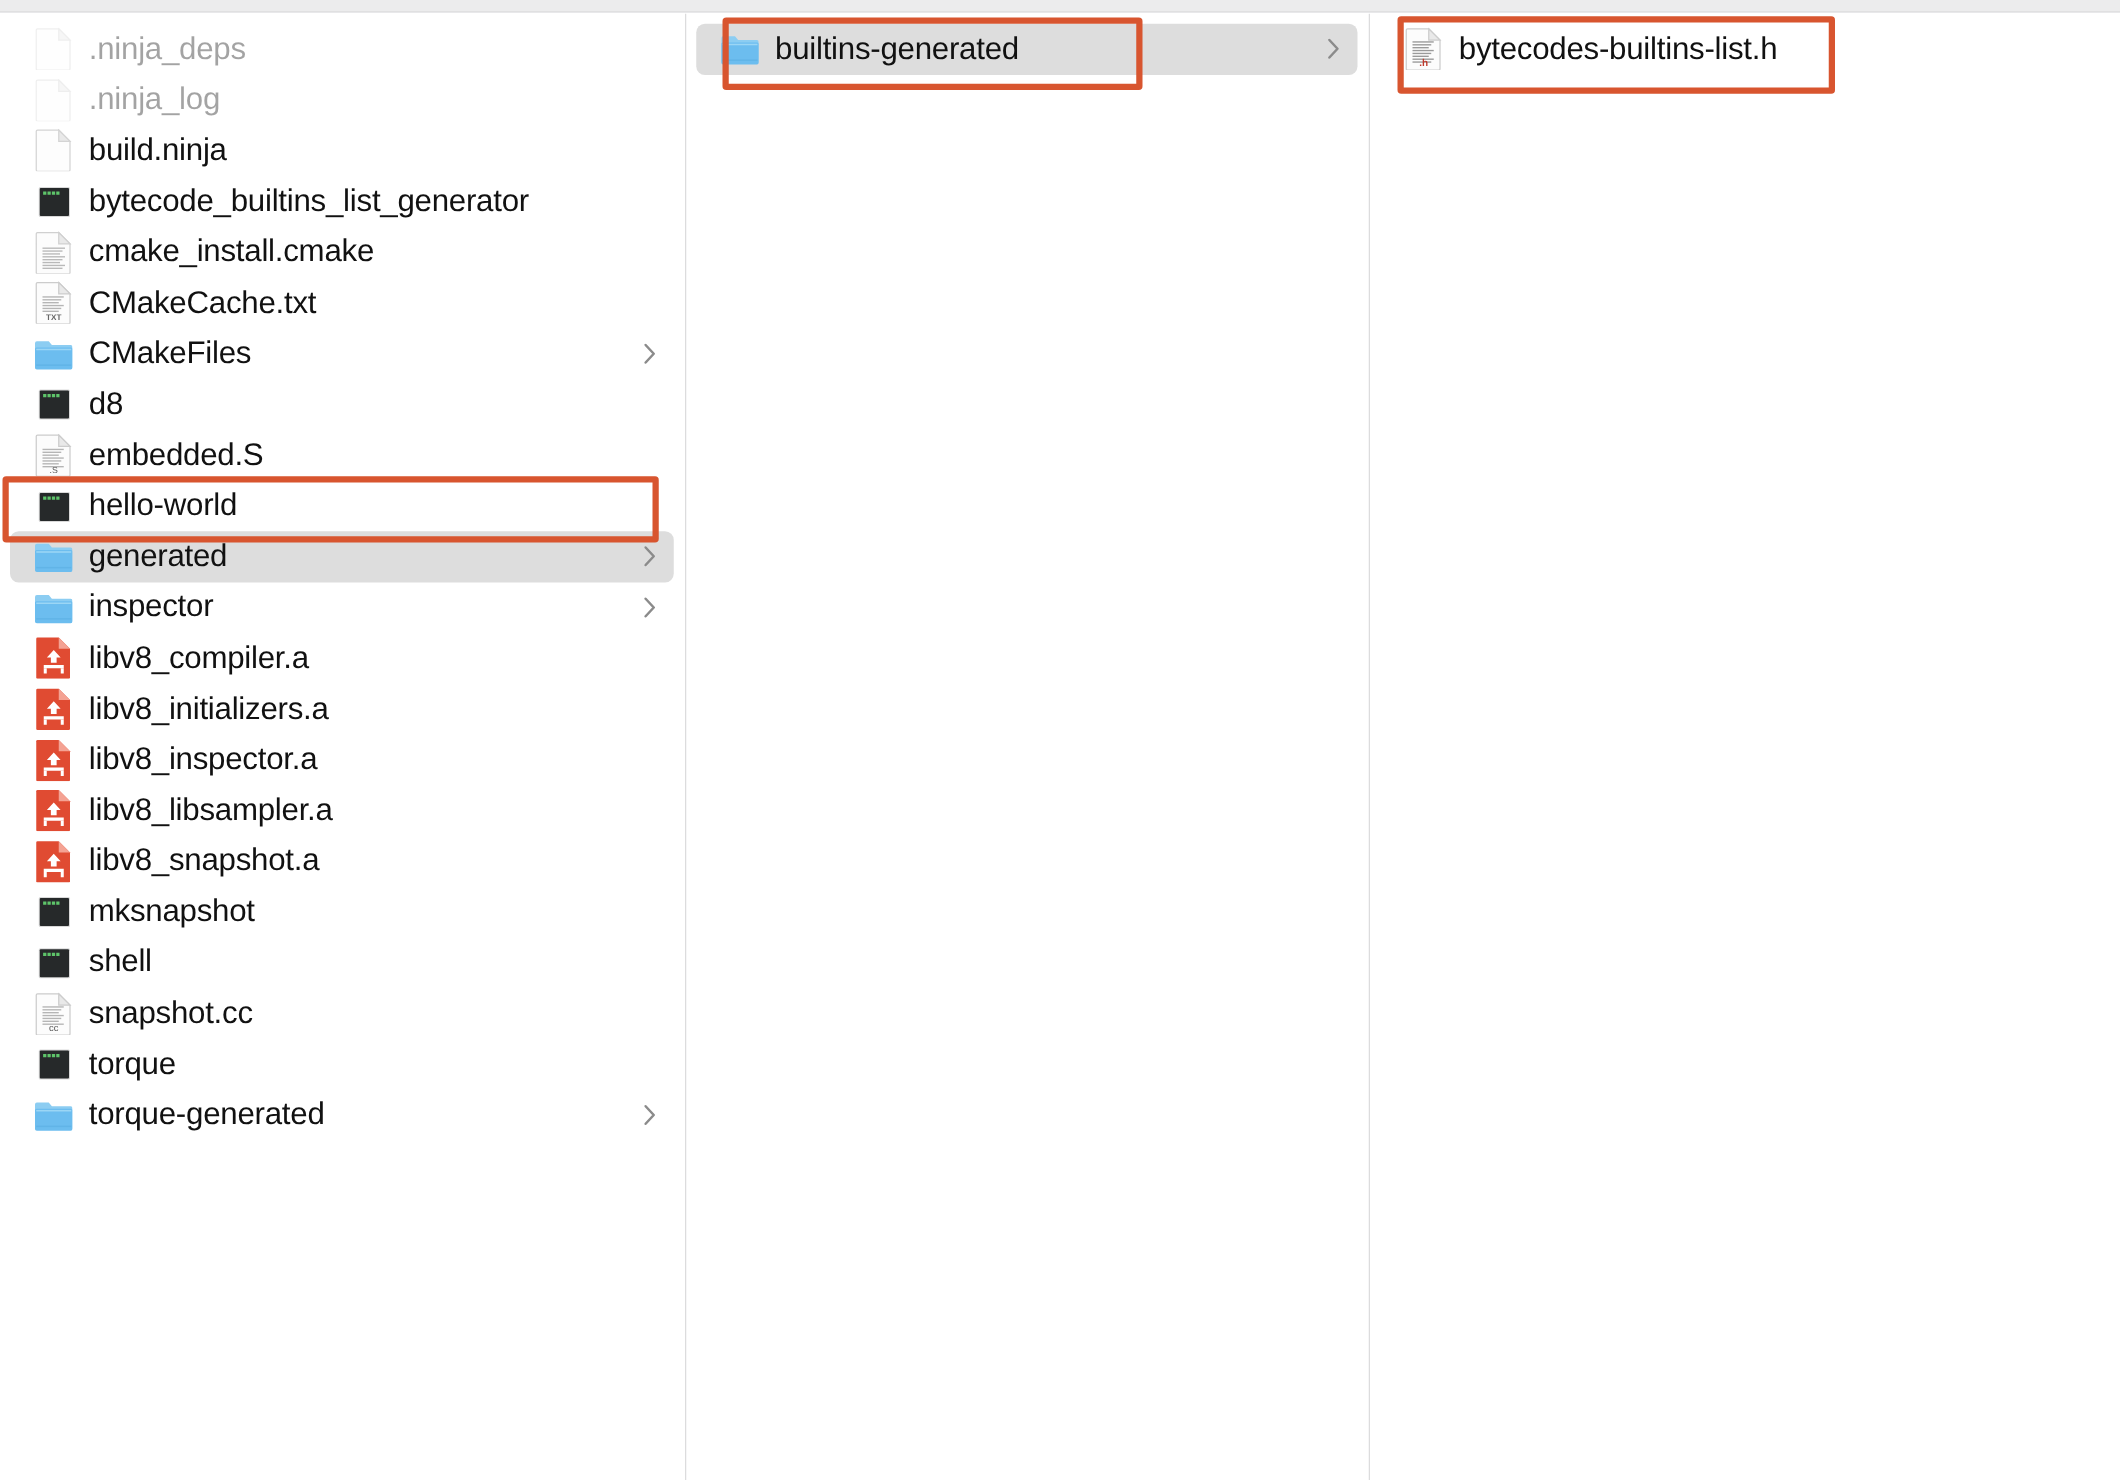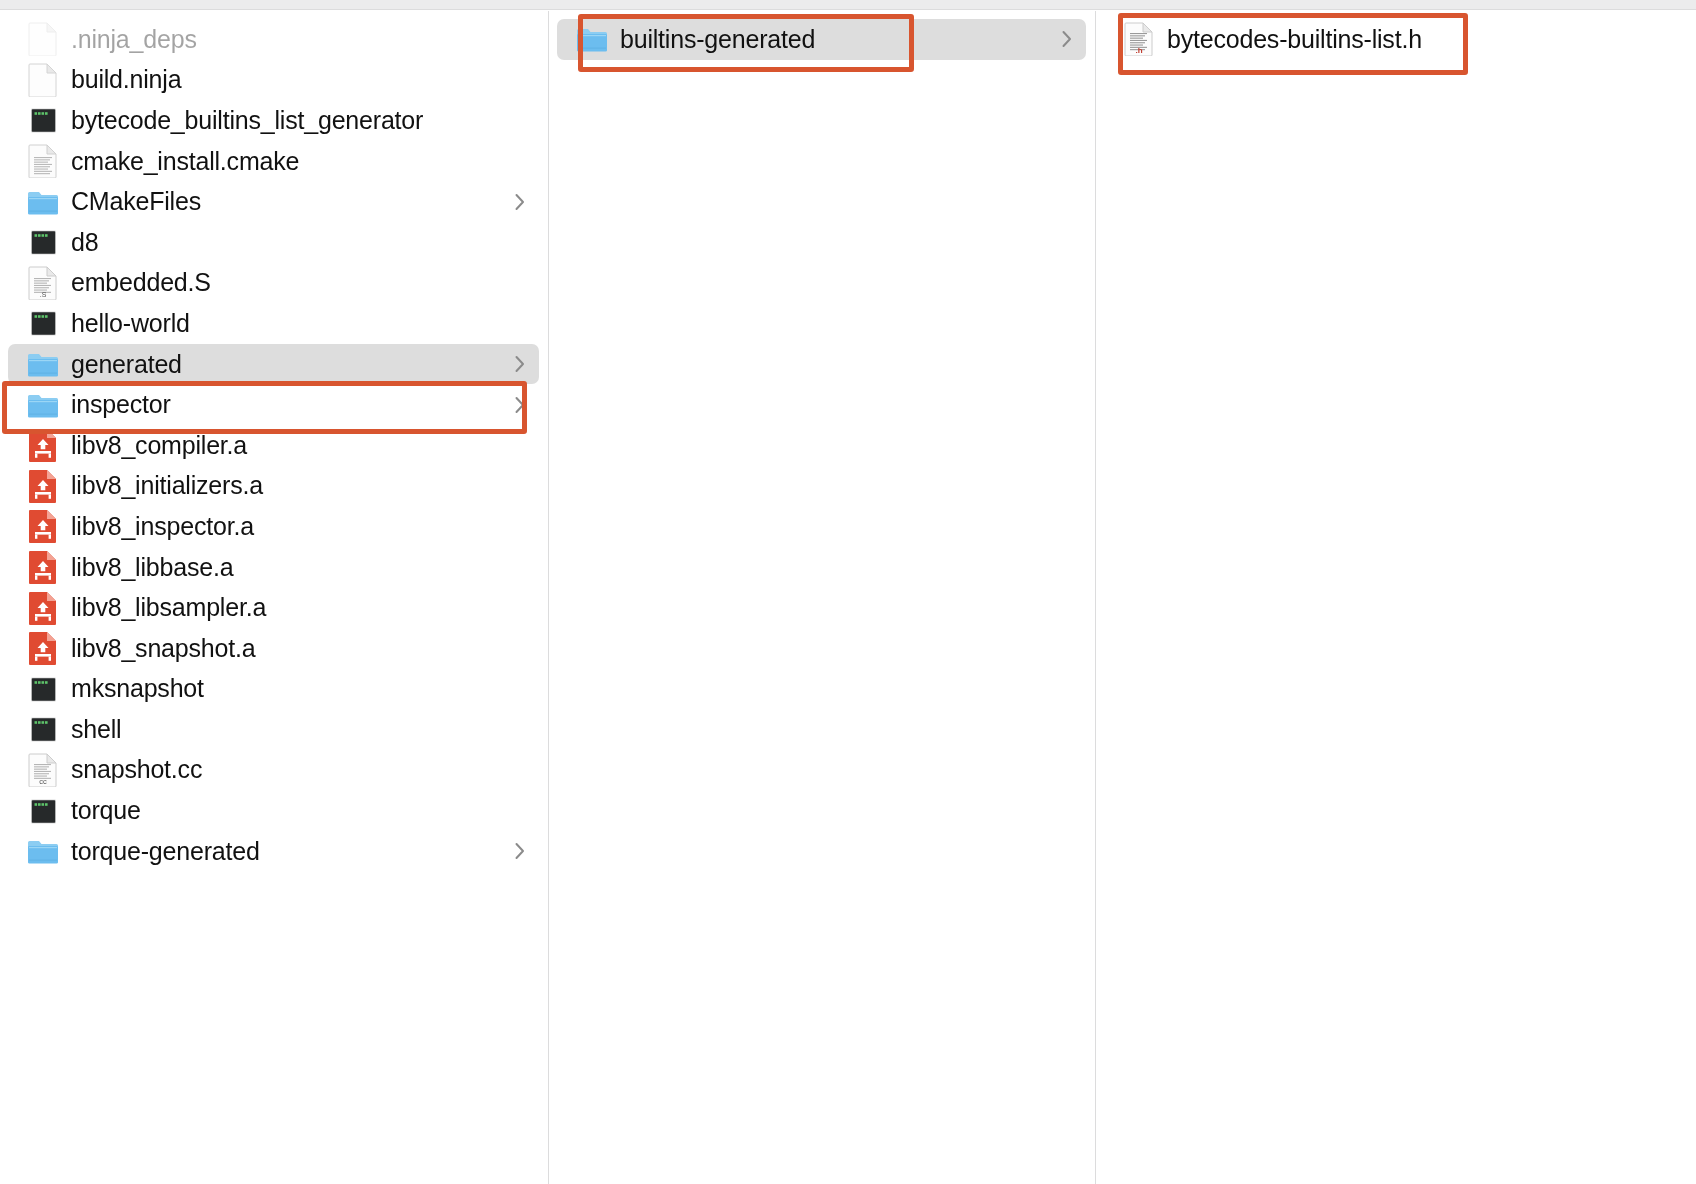--- a/index.html
+++ b/index.html
@@ -96,20 +96,29 @@
     <div class="col-inner" id="col1">
         <div class="row dim">
           <span class="ico">
             <svg width="30" height="34" viewBox="0 0 30 34">
     <path d="M2 1 h17 l9 9 v23 a1 1 0 0 1 -1 1 h-25 a1 1 0 0 1 -1 -1 v-31 a1 1 0 0 1 1 -1 z" fill="#fdfdfd" stroke="#d4d4d4" stroke-width="1"></path>
     <path d="M19 1 l9 9 h-9 z" fill="#e9e9e9" stroke="#d4d4d4" stroke-width="1"></path>
             </svg>
           </span>
           <span class="label">.ninja_deps</span>
         </div>
+        <div class="row dim">
+          <span class="ico">
+            <svg width="30" height="34" viewBox="0 0 30 34">
+    <path d="M2 1 h17 l9 9 v23 a1 1 0 0 1 -1 1 h-25 a1 1 0 0 1 -1 -1 v-31 a1 1 0 0 1 1 -1 z" fill="#fdfdfd" stroke="#d4d4d4" stroke-width="1"></path>
+    <path d="M19 1 l9 9 h-9 z" fill="#e9e9e9" stroke="#d4d4d4" stroke-width="1"></path>
+            </svg>
+          </span>
+          <span class="label">.ninja_log</span>
+        </div>
         <div class="row">
           <span class="ico">
             <svg width="30" height="34" viewBox="0 0 30 34">
     <path d="M2 1 h17 l9 9 v23 a1 1 0 0 1 -1 1 h-25 a1 1 0 0 1 -1 -1 v-31 a1 1 0 0 1 1 -1 z" fill="#fdfdfd" stroke="#d4d4d4" stroke-width="1"></path>
     <path d="M19 1 l9 9 h-9 z" fill="#e9e9e9" stroke="#d4d4d4" stroke-width="1"></path>
             </svg>
           </span>
           <span class="label">build.ninja</span>
         </div>
         <div class="row">
@@ -138,20 +147,36 @@
               <rect x="6" y="24.5" width="14" height="1.1" fill="#b9b9b9"></rect>
               <rect x="6" y="26.799999999999997" width="18" height="1.1" fill="#b9b9b9"></rect>
               <rect x="6" y="29.099999999999998" width="16" height="1.1" fill="#b9b9b9"></rect>
             </svg>
           </span>
           <span class="label">cmake_install.cmake</span>
         </div>
         <div class="row">
           <span class="ico">
             <svg width="30" height="34" viewBox="0 0 30 34">
+    <path d="M2 1 h17 l9 9 v23 a1 1 0 0 1 -1 1 h-25 a1 1 0 0 1 -1 -1 v-31 a1 1 0 0 1 1 -1 z" fill="#fcfcfc" stroke="#cccccc" stroke-width="1"></path>
+    <path d="M19 1 l9 9 h-9 z" fill="#e9e9e9" stroke="#cccccc" stroke-width="1"></path>
+              <rect x="6" y="12" width="17" height="1.1" fill="#b5b5b5"></rect>
+              <rect x="6" y="14.3" width="15" height="1.1" fill="#b5b5b5"></rect>
+              <rect x="6" y="16.6" width="13" height="1.1" fill="#b5b5b5"></rect>
+              <rect x="6" y="18.9" width="17" height="1.1" fill="#b5b5b5"></rect>
+              <rect x="6" y="21.2" width="15" height="1.1" fill="#b5b5b5"></rect>
+              <rect x="6" y="23.5" width="13" height="1.1" fill="#b5b5b5"></rect>
+              <text x="15" y="31" font-family="Liberation Sans, sans-serif" font-size="6.5" fill="#666666" text-anchor="middle" font-weight="bold">TXT</text>
+            </svg>
+          </span>
+          <span class="label">CMakeCache.txt</span>
+        </div>
+        <div class="row">
+          <span class="ico">
+            <svg width="30" height="34" viewBox="0 0 30 34">
         <path d="M1 7 h10 l2.5 3 h15 a1.5 1.5 0 0 1 1.5 1.5 v16 a1.5 1.5 0 0 1 -1.5 1.5 h-27
                  a1.5 1.5 0 0 1 -1.5 -1.5 v-19 a1.5 1.5 0 0 1 1.5 -1.5 z" fill="#8ccdf2"></path>
         <path d="M1.2 12 h27.6 a1.4 1.4 0 0 1 1.2 1.6 v14.4 a1.5 1.5 0 0 1 -1.5 1.5 h-27
                  a1.5 1.5 0 0 1 -1.5 -1.5 v-14.4 a1.4 1.4 0 0 1 1.2 -1.6 z" fill="#6cbdef"></path>
         <rect x="1" y="13" width="28" height="1.2" fill="#a8dcf6" opacity="0.8"></rect>
         <rect x="1" y="25.5" width="28" height="1.2" fill="#55acdf" opacity="0.5"></rect>
             </svg>
           </span>
           <span class="label">CMakeFiles</span>
           <span class="chev">
@@ -270,33 +295,20 @@
             <svg width="30" height="34" viewBox="0 0 30 34">
         <path d="M2 1 h17 l9 9 v23 a1 1 0 0 1 -1 1 h-25 a1 1 0 0 1 -1 -1 v-31 a1 1 0 0 1 1 -1 z" fill="#e04b32"></path>
         <path d="M19 1 l9 9 h-9 z" fill="#f4a293"></path>
         <path d="M15 11 l5.5 6 h-3.2 v4.2 h-4.6 v-4.2 h-3.2 z" fill="#ffffff"></path>
         <rect x="7" y="23" width="16" height="2.6" fill="#ffffff"></rect>
         <rect x="7" y="25.6" width="2.4" height="4.2" fill="#ffffff"></rect>
         <rect x="20.6" y="25.6" width="2.4" height="4.2" fill="#ffffff"></rect>
             </svg>
           </span>
           <span class="label">libv8_inspector.a</span>
-        </div>
-        <div class="row">
-          <span class="ico">
-            <svg width="30" height="34" viewBox="0 0 30 34">
-        <path d="M2 1 h17 l9 9 v23 a1 1 0 0 1 -1 1 h-25 a1 1 0 0 1 -1 -1 v-31 a1 1 0 0 1 1 -1 z" fill="#e04b32"></path>
-        <path d="M19 1 l9 9 h-9 z" fill="#f4a293"></path>
-        <path d="M15 11 l5.5 6 h-3.2 v4.2 h-4.6 v-4.2 h-3.2 z" fill="#ffffff"></path>
-        <rect x="7" y="23" width="16" height="2.6" fill="#ffffff"></rect>
-        <rect x="7" y="25.6" width="2.4" height="4.2" fill="#ffffff"></rect>
-        <rect x="20.6" y="25.6" width="2.4" height="4.2" fill="#ffffff"></rect>
-            </svg>
-          </span>
-          <span class="label">libv8_libbase.a</span>
         </div>
         <div class="row">
           <span class="ico">
             <svg width="30" height="34" viewBox="0 0 30 34">
         <path d="M2 1 h17 l9 9 v23 a1 1 0 0 1 -1 1 h-25 a1 1 0 0 1 -1 -1 v-31 a1 1 0 0 1 1 -1 z" fill="#e04b32"></path>
         <path d="M19 1 l9 9 h-9 z" fill="#f4a293"></path>
         <path d="M15 11 l5.5 6 h-3.2 v4.2 h-4.6 v-4.2 h-3.2 z" fill="#ffffff"></path>
         <rect x="7" y="23" width="16" height="2.6" fill="#ffffff"></rect>
         <rect x="7" y="25.6" width="2.4" height="4.2" fill="#ffffff"></rect>
         <rect x="20.6" y="25.6" width="2.4" height="4.2" fill="#ffffff"></rect>

